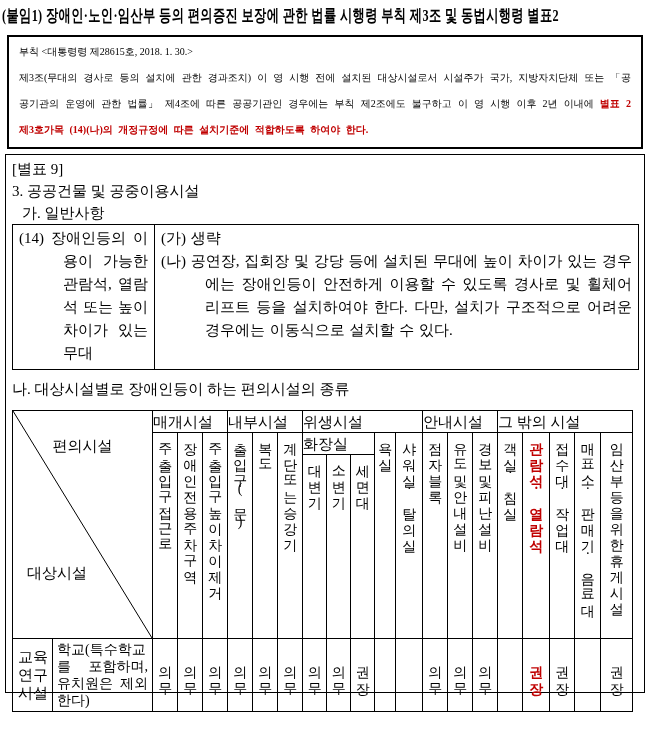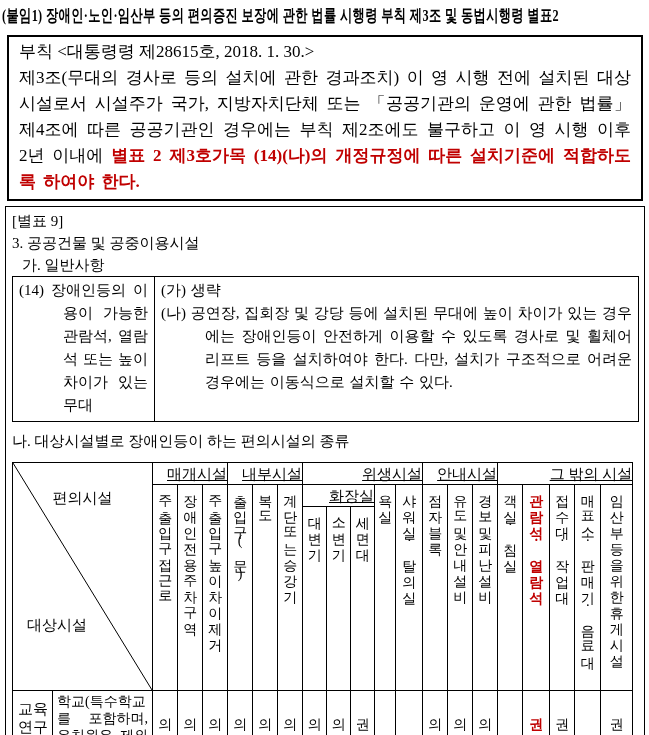--- a/index.html
+++ b/index.html
@@ -22,21 +22,21 @@
     transform: scaleX(0.72);
     transform-origin: 0 50%;
     letter-spacing: 0.5px;
   }
 
   
   .addendum {
     border: 2px solid #000;
     margin: 8px 6px 0 7px;
     padding: 2px 10px 4px 10px;
-    font-size: 17px;
+    font-size: 10px;
     line-height: 26px;
   }
   .addendum-heading { white-space: nowrap; }
   .addendum-body { text-align: justify; word-spacing: 3px; }
   .red { color: #c00000; font-weight: bold; }
 
   
   .annex-box {
     border: 1px solid #000;
     margin: 5px 4px 0 5px;
@@ -65,21 +65,21 @@
     word-spacing: 1px;
   }
 
   
   .t2 { margin-top: 10px; table-layout: fixed; width: 620px; }
   .t2 td { border: 1px solid #000; padding: 0; overflow: hidden; }
   .r1 { height: 22px; }
   .r2 { height: 22px; }
   .r3 { height: 184px; }
   .r4 { height: 56px; }
-  .ghdr { text-align: right; font-size: 15px; line-height: 20px; white-space: nowrap; text-decoration: underline; }
+  .ghdr { text-align: left; font-size: 15px; line-height: 20px; white-space: nowrap; }
   .vcell { vertical-align: top; text-align: center; padding-top: 3px; }
   .vtext {
     display: inline-block;
     writing-mode: vertical-rl;
     text-orientation: upright;
     font-size: 14px;
     letter-spacing: 2px;
     line-height: 1.1;
   }
   .corner { position: relative; vertical-align: top; }

